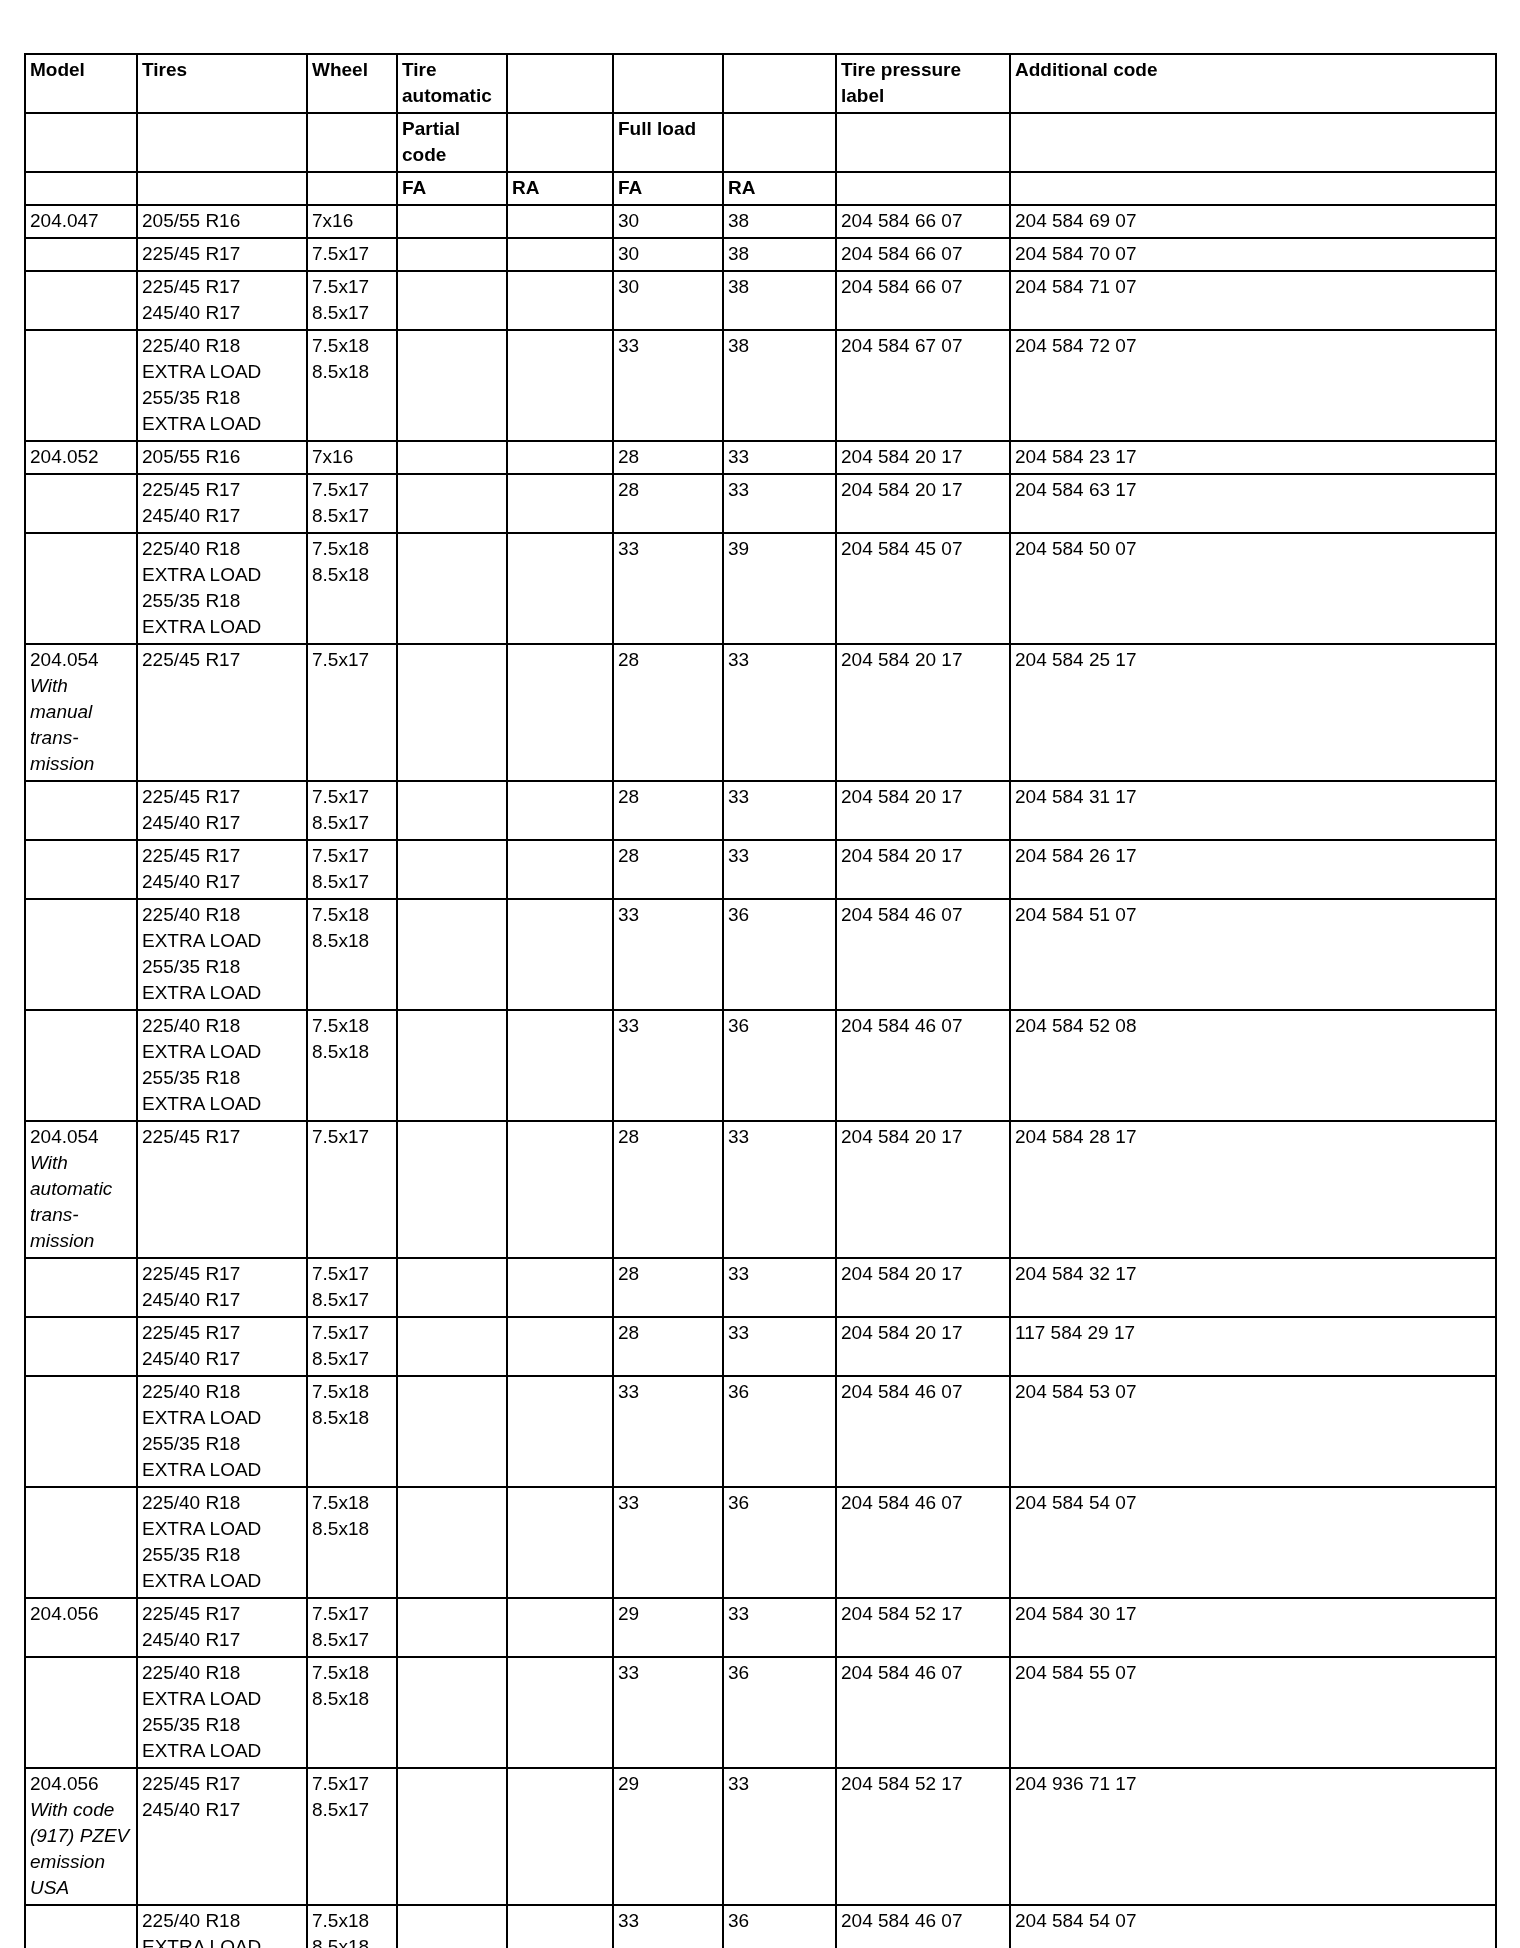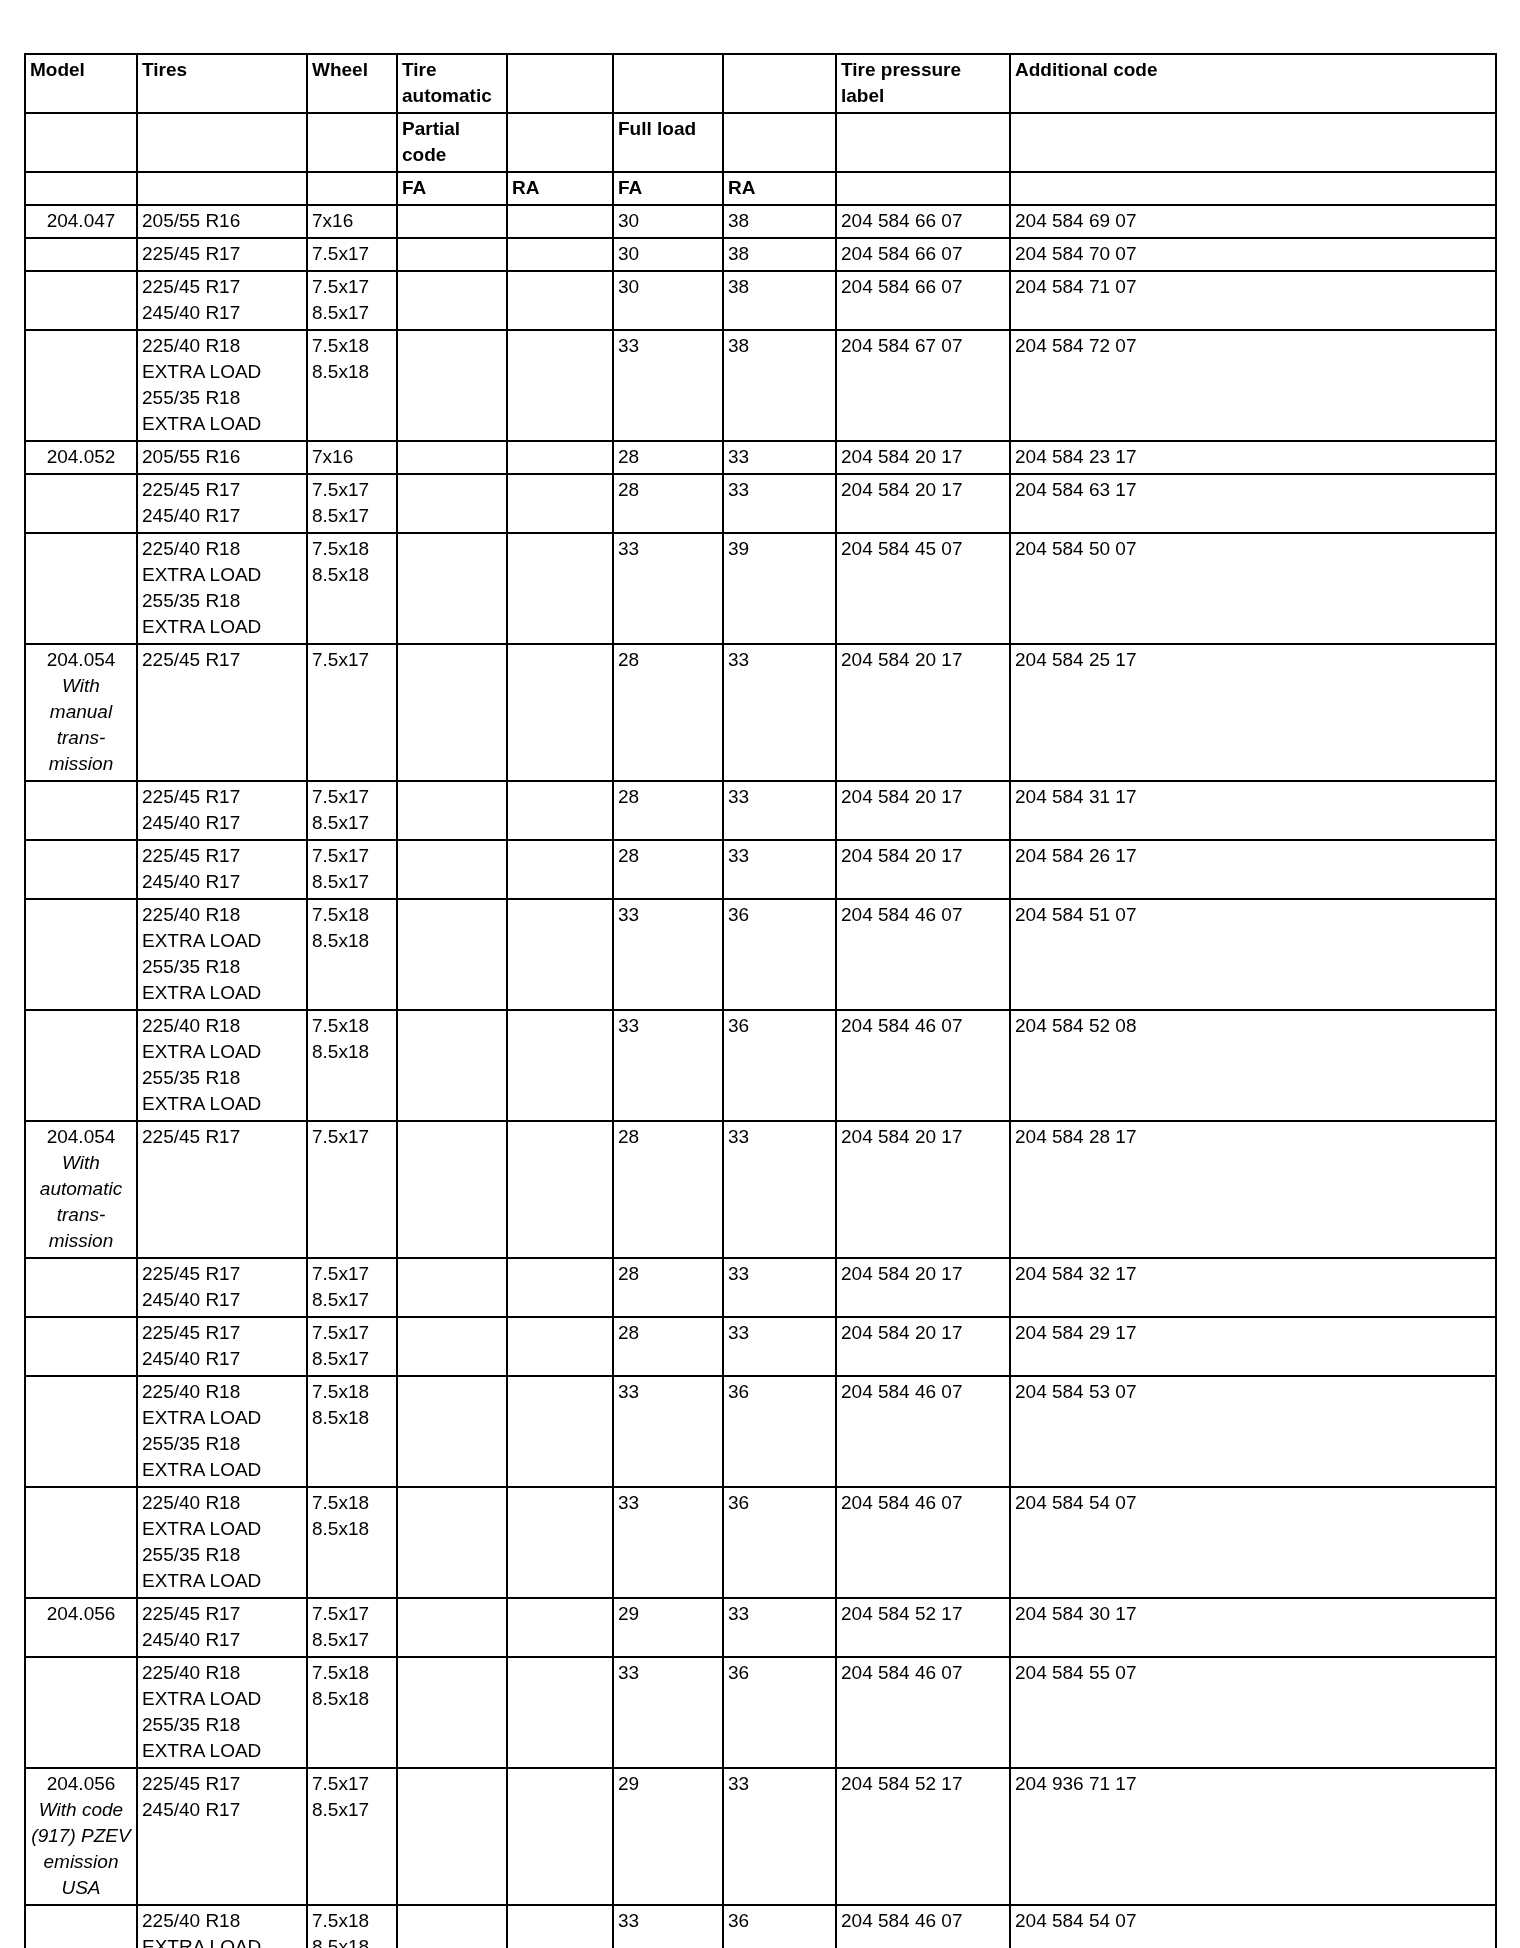--- a/index.html
+++ b/index.html
@@ -33,21 +33,21 @@
     overflow: hidden;
     word-wrap: break-word;
   }
   .spec-table th {
     font-weight: bold;
     white-space: normal;
   }
   .spec-table td {
     white-space: pre-line; 
   }
-  .spec-table td.model-cell { white-space: normal; text-align: center; }
+  .spec-table td.model-cell { white-space: normal; }
   .model-code { display: block; }
   .model-note { display: block; font-style: italic; }
   
   .spec-table th:empty::after, .spec-table td:empty::after { content: "\00a0"; }
 </style>
 </head>
 <body>
 
 <div class="page">
   <table class="spec-table">
@@ -319,21 +319,21 @@
     </td>
     <td>225/45 R17
 245/40 R17</td>
     <td>7.5x17
 8.5x17</td>
     <td></td>
     <td></td>
     <td>28</td>
     <td>33</td>
     <td>204 584 20 17</td>
-    <td>204 584 29 17</td>
+    <td>117 584 29 17</td>
   </tr>
         <tr>
     <td class="model-cell">
       <span class="model-code"></span>
 
     </td>
     <td>225/40 R18 EXTRA LOAD
 255/35 R18 EXTRA LOAD</td>
     <td>7.5x18
 8.5x18</td>

